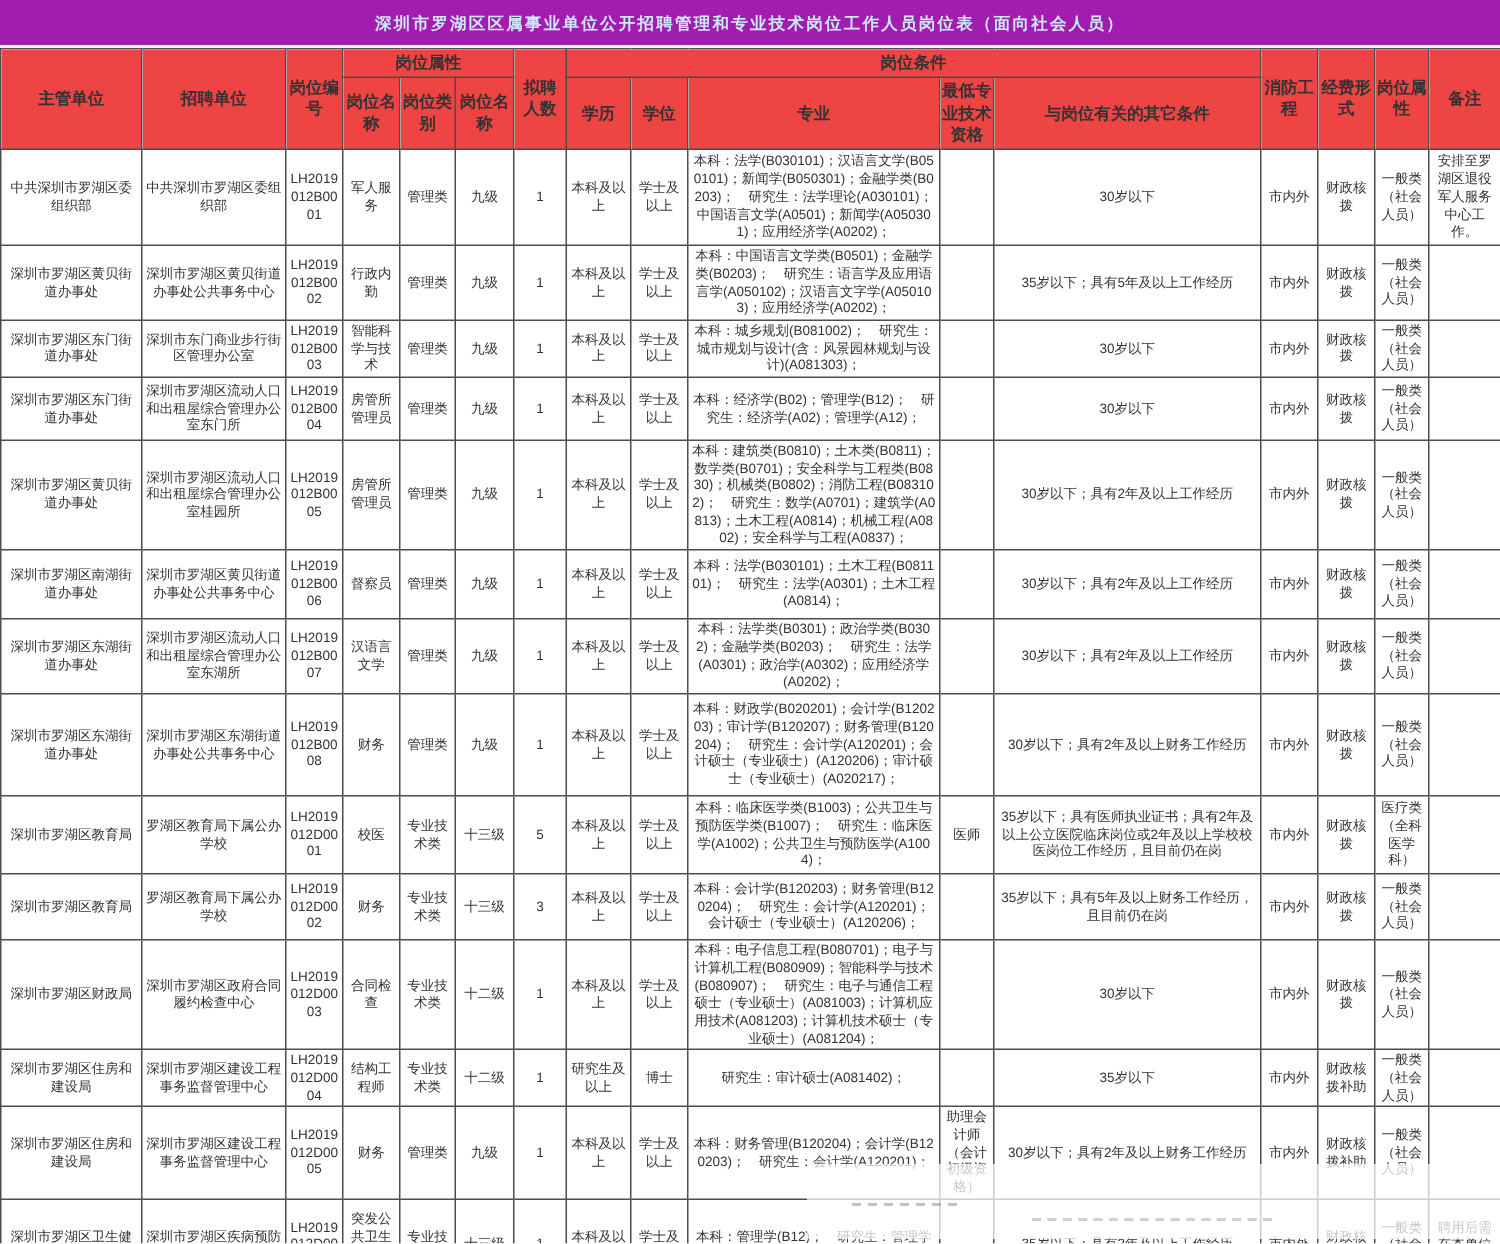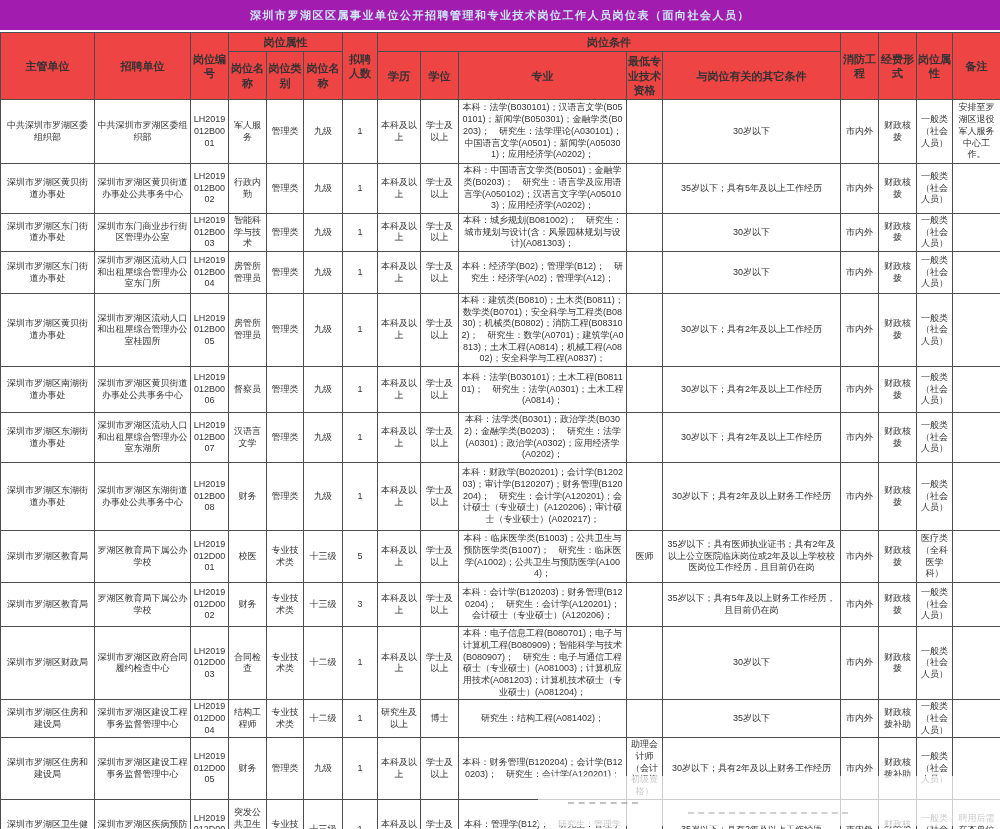--- a/index.html
+++ b/index.html
@@ -328,21 +328,21 @@
         <tr>
           <td>深圳市罗湖区住房和建设局</td>
           <td>深圳市罗湖区建设工程事务监督管理中心</td>
           <td>LH2019012D0004</td>
           <td>结构工程师</td>
           <td>专业技术类</td>
           <td>十二级</td>
           <td>1</td>
           <td>研究生及以上</td>
           <td>博士</td>
-          <td>研究生：结构工程(A081402)；</td>
+          <td>研究生：审计硕士(A081402)；</td>
           <td></td>
           <td>35岁以下</td>
           <td>市内外</td>
           <td>财政核拨补助</td>
           <td>一般类（社会人员）</td>
           <td></td>
         </tr>
         <tr>
           <td>深圳市罗湖区住房和建设局</td>
           <td>深圳市罗湖区建设工程事务监督管理中心</td>

